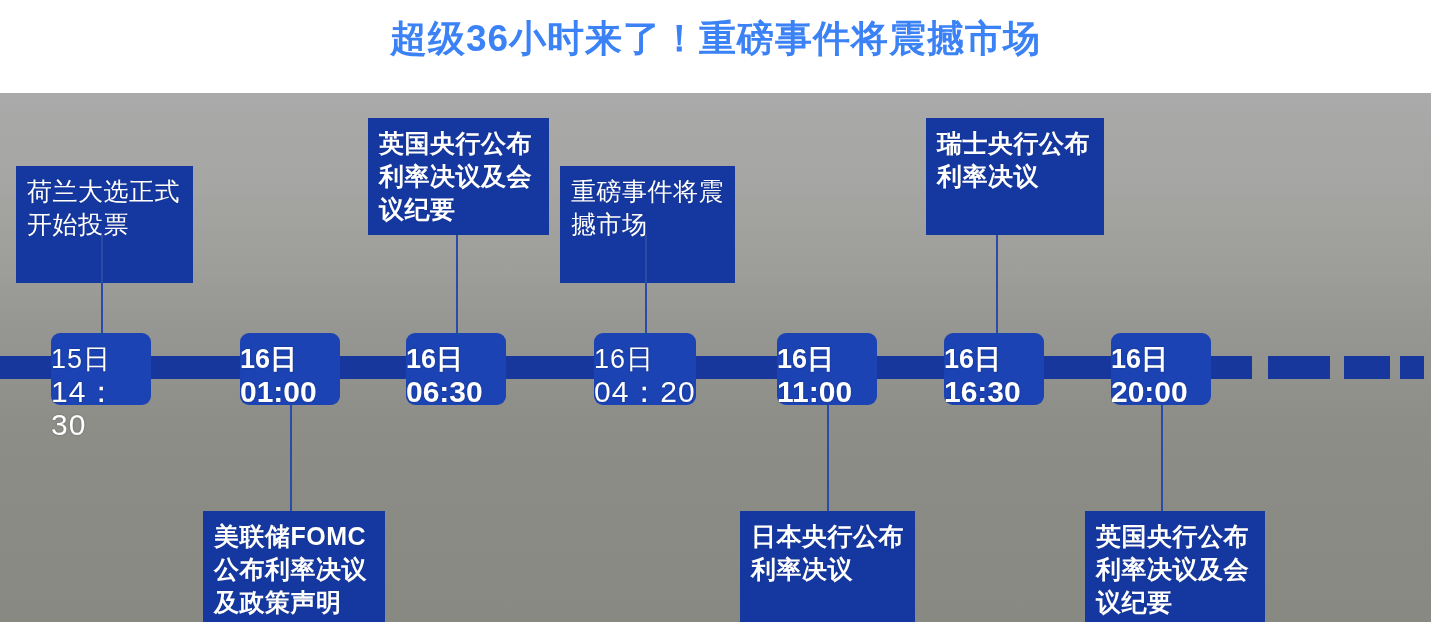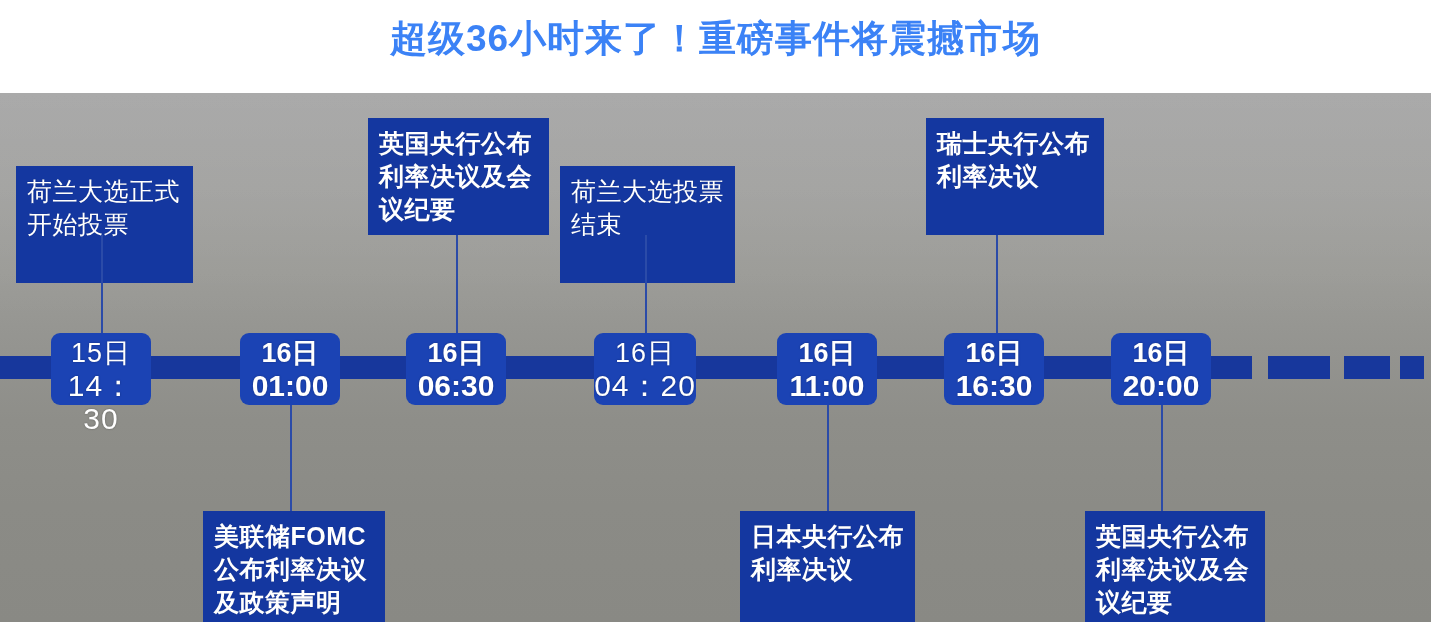--- a/index.html
+++ b/index.html
@@ -76,23 +76,22 @@
   .stem{
     position:absolute;width:2px;background:#2b4ba8;
   }
 
   
   .chip{
     position:absolute;
     background:#1b43b4;
     border-radius:9px;
     color:#ffffff;
-    text-align:center;
     box-sizing:border-box;
-    padding-top:5px;
+    padding-top:11px;
     line-height:1.13;
     text-shadow:0 0 2px rgba(0,0,0,.35);
   }
   .chip .d{display:block;font-size:27px;}
   .chip .t{display:block;font-size:30px;}
   .chip.bold .d,.chip.bold .t{font-weight:bold;letter-spacing:0px;}
   .chip.light .d,.chip.light .t{font-weight:normal;letter-spacing:1px;}
 </style>
 </head>
 <body>
@@ -108,21 +107,21 @@
     <div class="rail"></div>
 
     <div class="rail-dash" style="left:1268px;width:62px;"></div>
     <div class="rail-dash" style="left:1344px;width:46px;"></div>
     <div class="rail-dash" style="left:1400px;width:24px;"></div>
 
     <div class="card light" style="left:16px;top:25px;width:177px;height:117px;">荷兰大选正式开始投票</div>
 
     <div class="card bold" style="left:368px;top:25px;width:181px;height:117px;">英国央行公布利率决议及会议纪要</div>
 
-    <div class="card light" style="left:560px;top:25px;width:175px;height:117px;">荷兰大选投票结束</div>
+    <div class="card light" style="left:560px;top:25px;width:175px;height:117px;">重磅事件将震撼市场</div>
 
     <div class="card bold" style="left:910px;top:25px;width:178px;height:117px;margin-left:16px;">瑞士央行公布利率决议</div>
 
     <div class="stem" style="left:101px;top:142px;height:106px;"></div>
     <div class="stem" style="left:456px;top:142px;height:106px;"></div>
     <div class="stem" style="left:645px;top:142px;height:106px;"></div>
     <div class="stem" style="left:996px;top:142px;height:106px;"></div>
 
     <div class="chip light" style="left:51px;top:240px;width:100px;height:72px;">
       <span class="d">15日</span>

